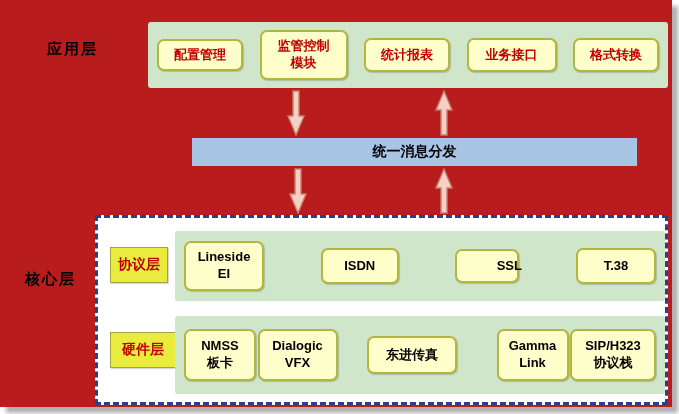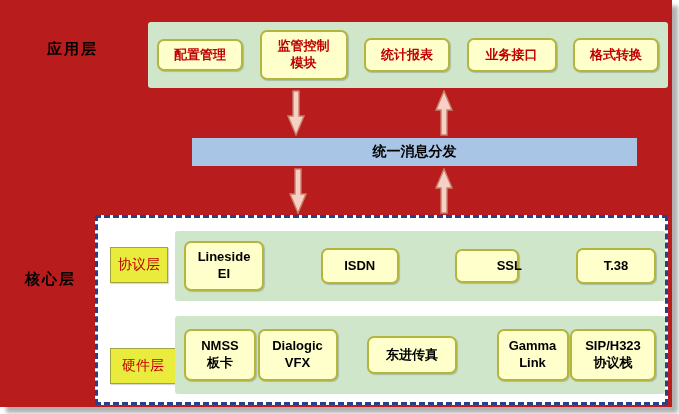--- a/index.html
+++ b/index.html
@@ -39,21 +39,21 @@
     display: flex; align-items: center; justify-content: center;
   }
 
   .core-box {
     position: absolute; border: 3px dashed #23418c; background: #fff;
     border-radius: 2px;
   }
 
   .row-label {
     position: absolute; background: #e9ec3d; border: 1px solid #a0a43e;
-    text-align: center; font-weight: normal; font-size: 14px; color: #c00000;
+    text-align: center; font-weight: bold; font-size: 14px; color: #c00000;
     display: flex; align-items: center; justify-content: center;
     box-shadow: 1px 1px 1px rgba(0,0,0,0.15);
   }
 
   .arrow { position: absolute; }
 </style>
 </head>
 <body>
 
 <div class="slide">
@@ -92,21 +92,21 @@
   <div class="row-label" style="left:110px; top:247px; width:58px; height:36px;">协议层</div>
 
   <div class="panel" style="left:175px; top:231px; width:490px; height:70px;">
     <div class="ybox blk" style="width:80px; min-height:50px;">Lineside
 EI</div>
     <div class="ybox blk" style="width:78px; min-height:36px;">ISDN</div>
     <div class="ybox blk" style="width:64px; min-height:34px;padding-left:48px;">SSL</div>
     <div class="ybox blk" style="width:80px; min-height:36px;">T.38</div>
   </div>
 
-  <div class="row-label" style="left:110px; top:348px; width:66px; height:36px;text-align:right;">硬件层</div>
+  <div class="row-label" style="left:110px; top:332px; width:66px; height:36px;text-align:right;">硬件层</div>
 
   <div class="panel" style="left:175px; top:316px; width:490px; height:78px;">
     <div class="ybox blk" style="width:72px; min-height:52px;">NMSS
 板卡</div>
     <div class="ybox blk" style="width:80px; min-height:52px;">Dialogic
 VFX</div>
     <div class="ybox blk" style="width:90px; min-height:38px;margin-left:28px;">东进传真</div>
     <div class="ybox blk" style="width:72px; min-height:52px;margin-left:38px;">Gamma
 Link</div>
     <div class="ybox blk" style="width:86px; min-height:52px;">SIP/H323

